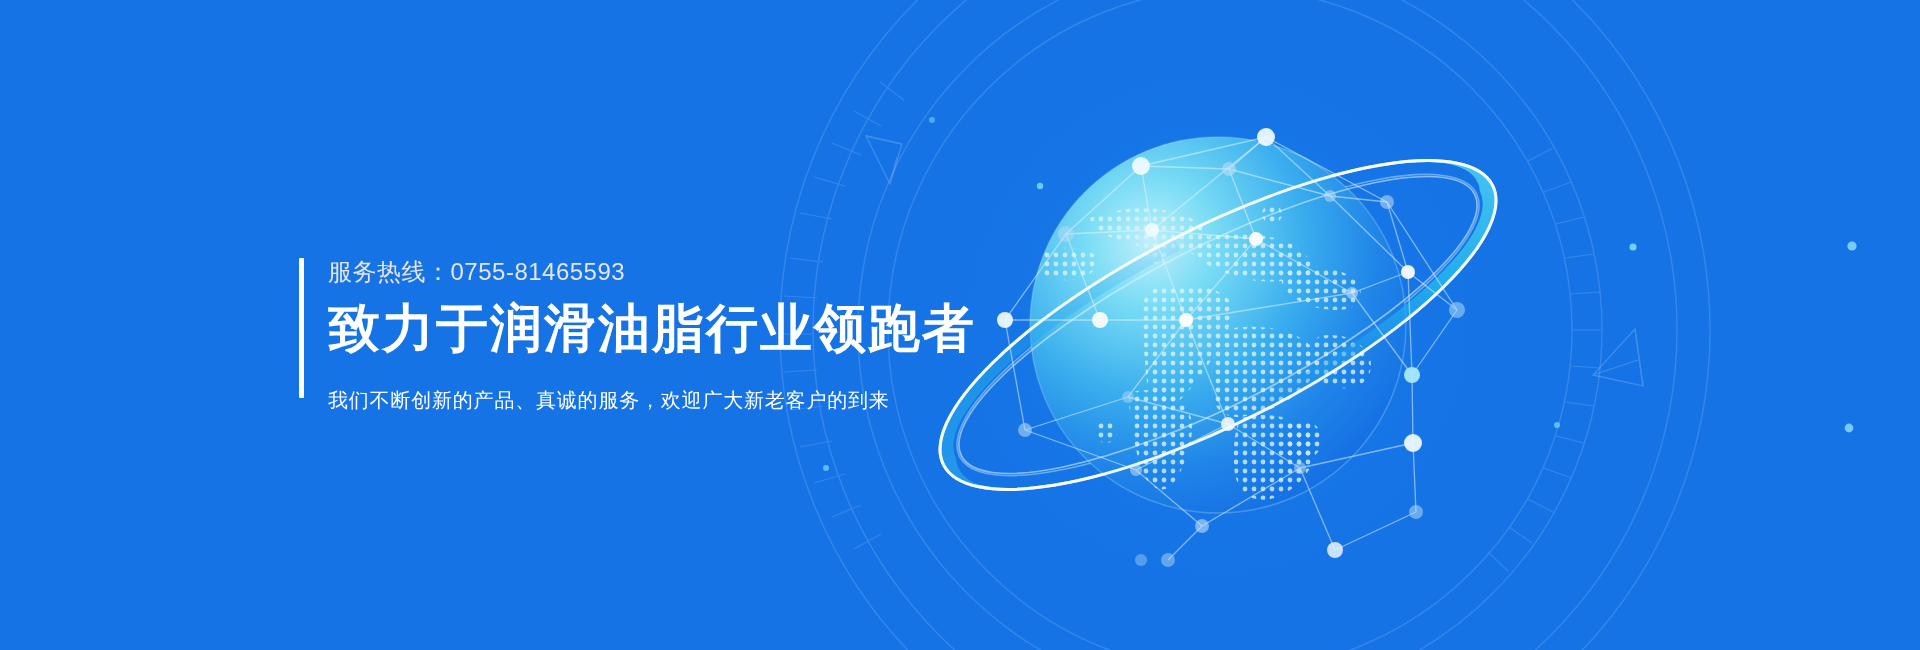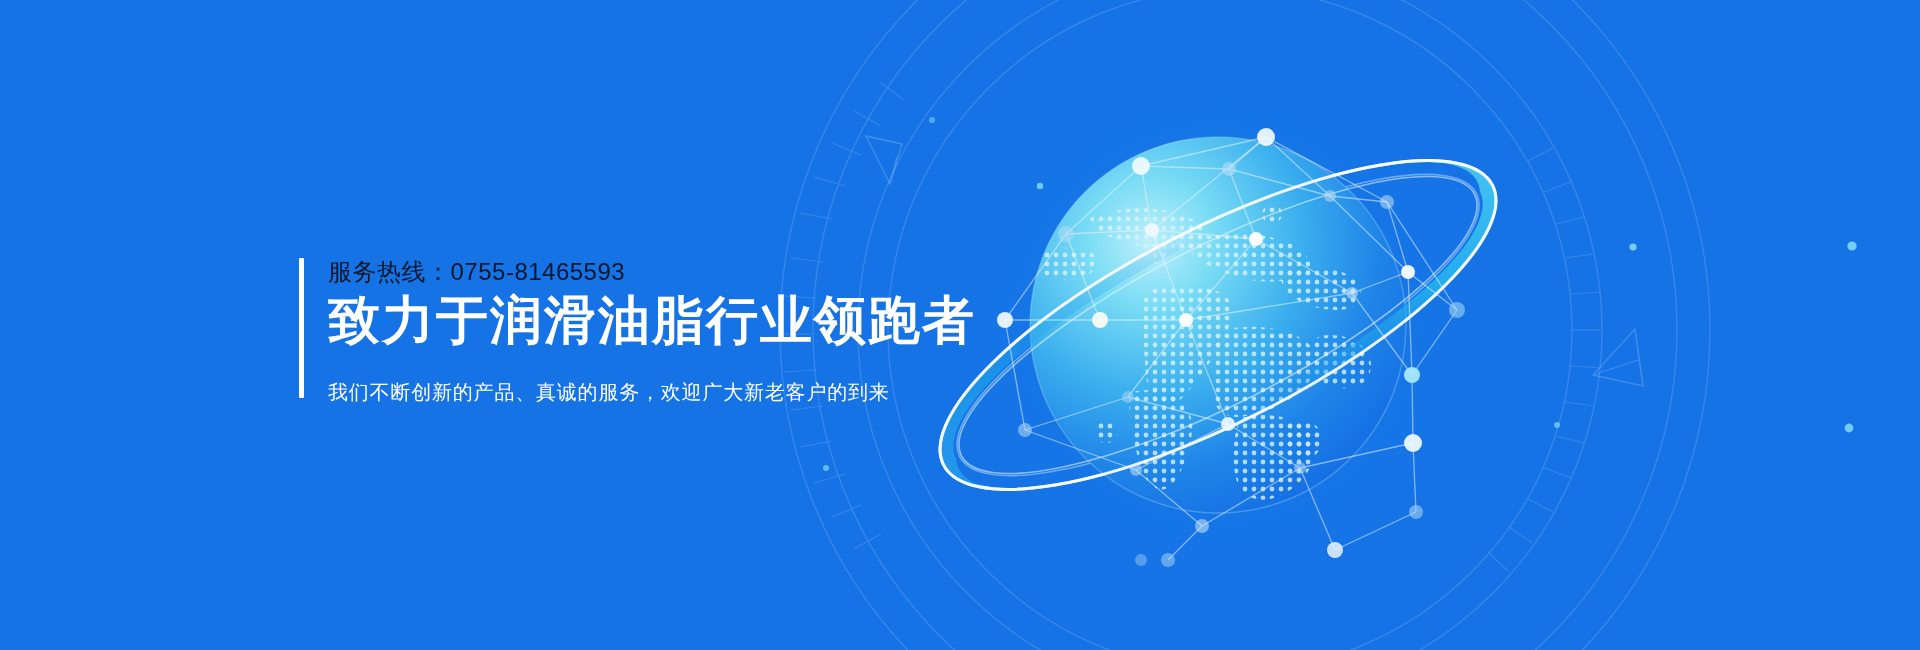--- a/index.html
+++ b/index.html
@@ -30,26 +30,27 @@
   .accent-bar {
     position:absolute;
     left:0; top:3px;
     width:5px; height:140px;
     background:#ffffff;
     border-radius:1px;
   }
   .hotline {
     font-size:24px;
     line-height:34px;
-    color:#0f172a;
+    color:#e5e5e5;
     letter-spacing:0.5px;
     font-weight:400;
     white-space:nowrap;
   }
   .headline {
+    margin-top:8px;
     font-size:52px;
     line-height:62px;
     color:#ffffff;
     font-weight:bold;
     letter-spacing:2px;
     white-space:nowrap;
   }
   .subtitle {
     margin-top:26px;
     font-size:20px;

